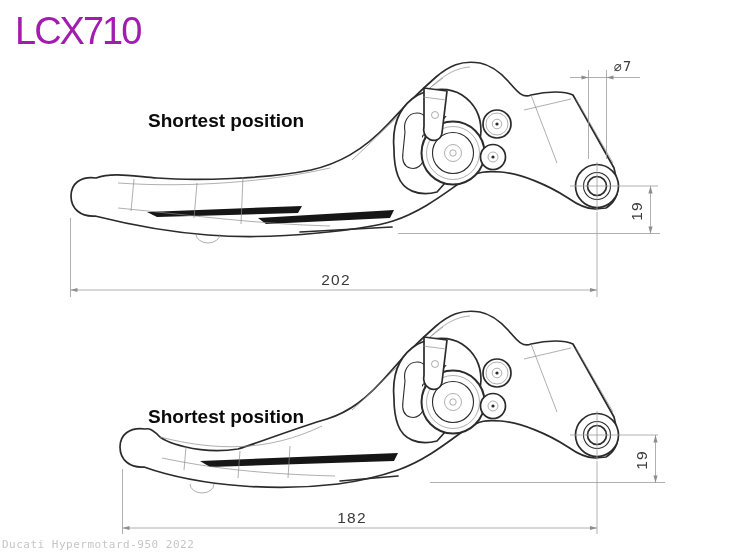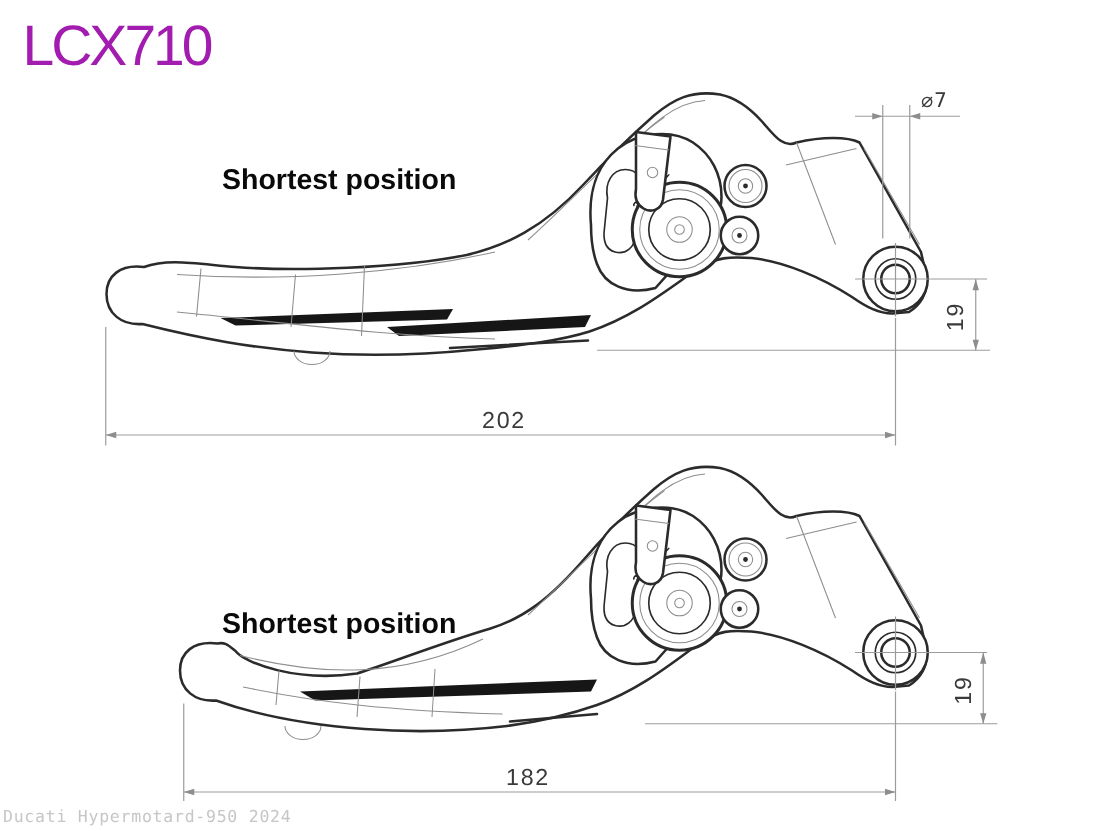--- a/index.html
+++ b/index.html
@@ -160,13 +160,13 @@
   <g>
     <path class="ln-dim" d="M122.5,469 L122.5,534"></path>
     <path class="ln-dim" d="M597,461 L597,534"></path>
     <path class="ln-dim" d="M122.5,528 L597,528"></path>
     <polygon class="arrow" points="122.5,528 129.5,525.9 129.5,530.1"></polygon>
     <polygon class="arrow" points="597,528 590,525.9 590,530.1"></polygon>
     <text class="dim-text" text-anchor="middle" x="352" y="523">182</text>
   </g>
 </svg>
 
-<div class="watermark">Ducati Hypermotard-950 2024</div>
+<div class="watermark">Ducati Hypermotard-950 2022</div>
 
 </body></html>

